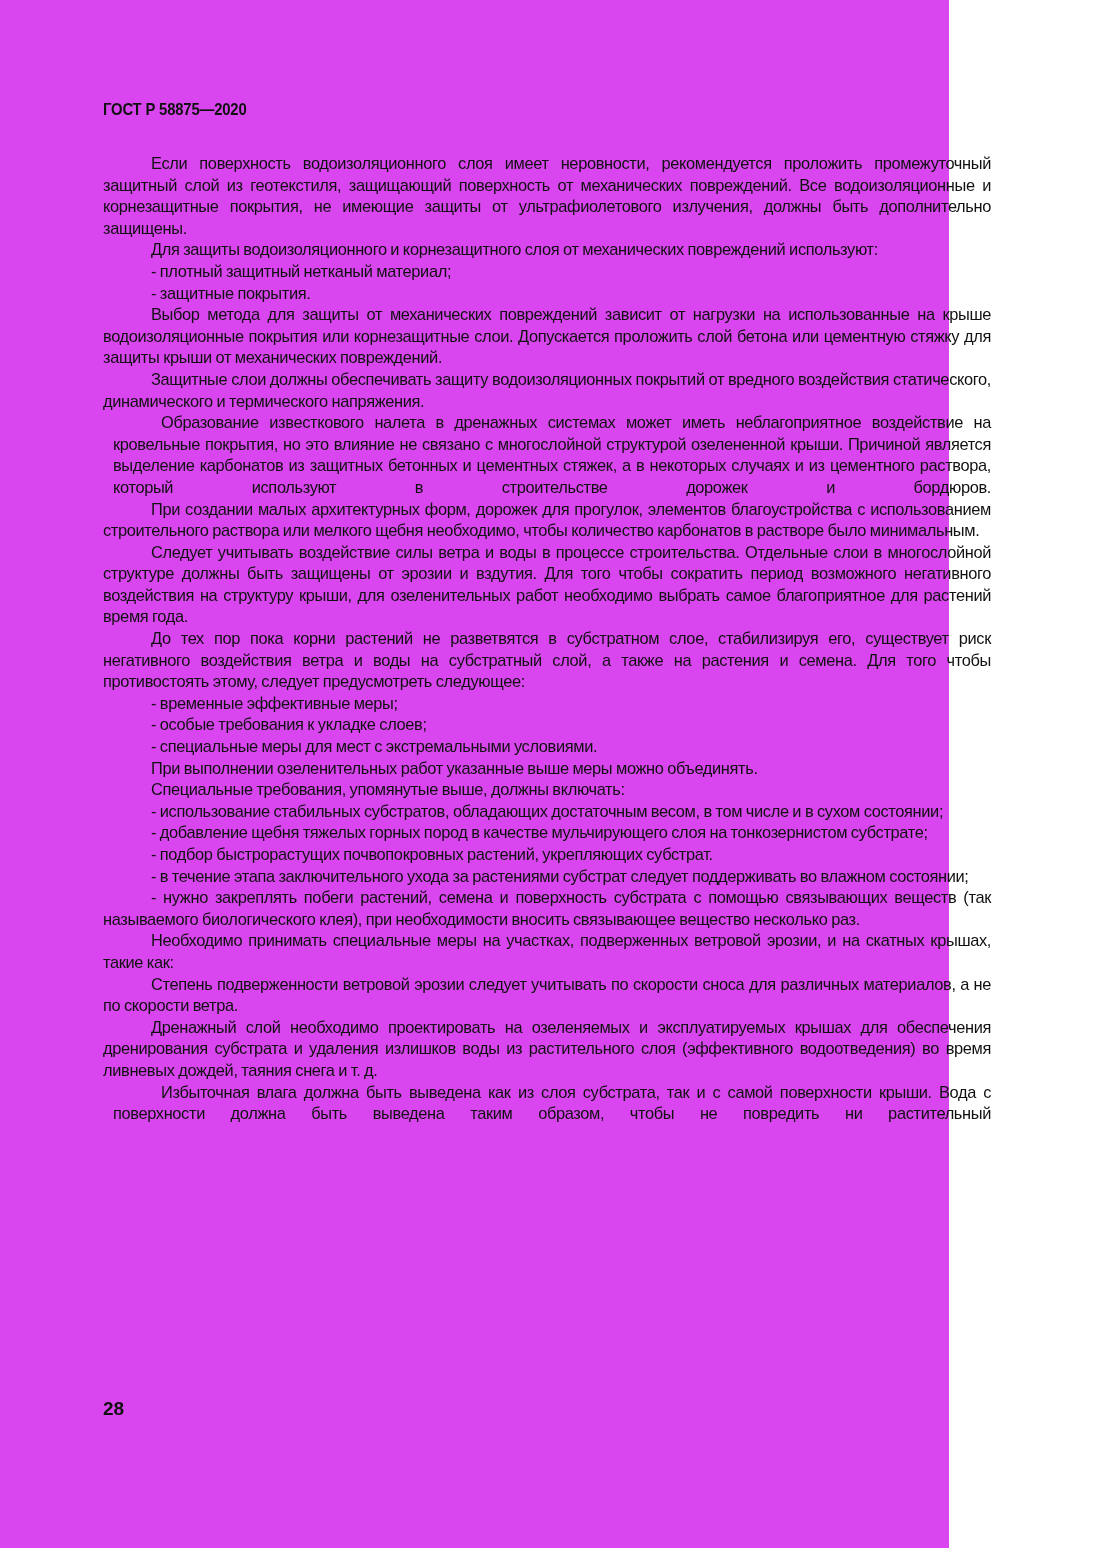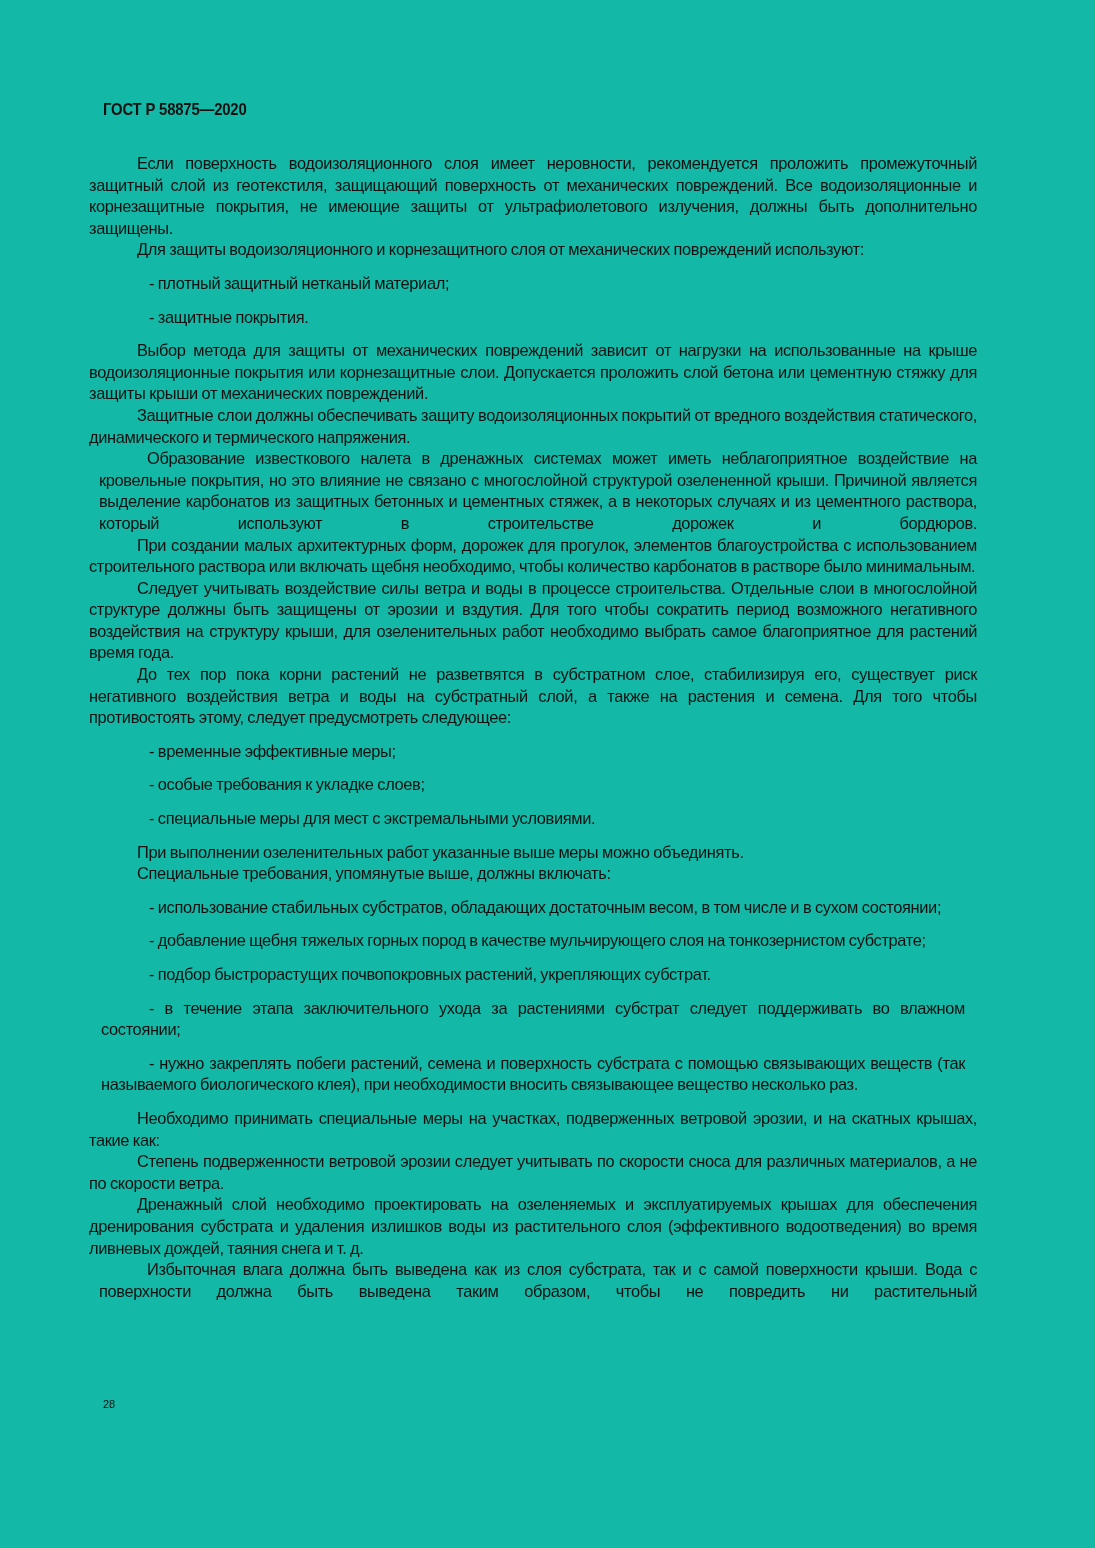--- a/index.html
+++ b/index.html
@@ -12,81 +12,82 @@
       height: 1548px;
       position: relative;
       overflow: hidden;
       font-family: "Liberation Sans", sans-serif;
       color: #111111;
     }
     .page {
       position: absolute;
       left: 0;
       top: 0;
-      width: 1095px;
+      width: 949px;
       height: 1548px;
-      background: #14b8a6;
+      background: #d946ef;
     }
     .doc-header {
       position: absolute;
       left: 103px;
       top: 100px;
       font-weight: bold;
       font-size: 16.5px;
       letter-spacing: -0.2px;
       transform: scaleX(0.9);
       transform-origin: left top;
     }
     .body-text {
       position: absolute;
-      left: 89px;
+      left: 103px;
       top: 153px;
       width: 888px;
       font-size: 16.4px;
       line-height: 21.6px;
       letter-spacing: -0.35px;
       word-spacing: -0.5px;
     }
     .para {
       margin: 0;
       text-align: justify;
       text-indent: 48px;
       hyphens: manual;
     }
     .para.last-line-justify {
       text-align-last: justify;
       margin-left: 10px;
     }
     .bullet {
-      margin: 12px;
+      margin: 0;
       text-indent: 48px;
       text-align: justify;
     }
     .page-number {
       position: absolute;
       left: 103px;
       top: 1398px;
-      font-size: 11px;
+      font-size: 19px;
+      font-weight: bold;
     }
   </style>
 </head>
 <body>
 
 <div class="page">
   <div class="doc-header">ГОСТ Р 58875—2020</div>
 
   <div class="body-text" id="body-text">
       <p class="para">Если поверхность водоизоляционного слоя имеет неровности, рекомендуется проложить промежуточный защитный слой из геотекстиля, защищающий поверхность от механических повреждений. Все водоизоляционные и корнезащитные покрытия, не имеющие защиты от ультрафиолетового излучения, должны быть дополнительно защищены.</p>
       <p class="para">Для защиты водоизоляционного и корнезащитного слоя от механических повреждений используют:</p>
       <p class="bullet">- плотный защитный нетканый материал;</p>
       <p class="bullet">- защитные покрытия.</p>
       <p class="para">Выбор метода для защиты от механических повреждений зависит от нагрузки на использованные на крыше водоизоляционные покрытия или корнезащитные слои. Допускается проложить слой бетона или цементную стяжку для защиты крыши от механических повреждений.</p>
       <p class="para">Защитные слои должны обеспечивать защиту водоизоляционных покрытий от вредного воздействия статического, динамического и термического напряжения.</p>
       <p class="para last-line-justify">Образование известкового налета в дренажных системах может иметь неблагоприятное воздействие на кровельные покрытия, но это влияние не связано с многослойной структурой озелененной крыши. Причиной является выделение карбонатов из защитных бетонных и цементных стяжек, а в некоторых случаях и из цементного раствора, который используют в строительстве дорожек и бордюров.</p>
-      <p class="para">При создании малых архитектурных форм, дорожек для прогулок, элементов благоустройства с использованием строительного раствора или включать щебня необходимо, чтобы количество карбонатов в растворе было минимальным.</p>
+      <p class="para">При создании малых архитектурных форм, дорожек для прогулок, элементов благоустройства с использованием строительного раствора или мелкого щебня необходимо, чтобы количество карбонатов в растворе было минимальным.</p>
       <p class="para">Следует учитывать воздействие силы ветра и воды в процессе строительства. Отдельные слои в многослойной структуре должны быть защищены от эрозии и вздутия. Для того чтобы сократить период возможного негативного воздействия на структуру крыши, для озеленительных работ необходимо выбрать самое благоприятное для растений время года.</p>
       <p class="para">До тех пор пока корни растений не разветвятся в субстратном слое, стабилизируя его, существует риск негативного воздействия ветра и воды на субстратный слой, а также на растения и семена. Для того чтобы противостоять этому, следует предусмотреть следующее:</p>
       <p class="bullet">- временные эффективные меры;</p>
       <p class="bullet">- особые требования к укладке слоев;</p>
       <p class="bullet">- специальные меры для мест с экстремальными условиями.</p>
       <p class="para">При выполнении озеленительных работ указанные выше меры можно объединять.</p>
       <p class="para">Специальные требования, упомянутые выше, должны включать:</p>
       <p class="bullet">- использование стабильных субстратов, обладающих достаточным весом, в том числе и в сухом состоянии;</p>
       <p class="bullet">- добавление щебня тяжелых горных пород в качестве мульчирующего слоя на тонкозернистом субстрате;</p>
       <p class="bullet">- подбор быстрорастущих почвопокровных растений, укрепляющих субстрат.</p>

